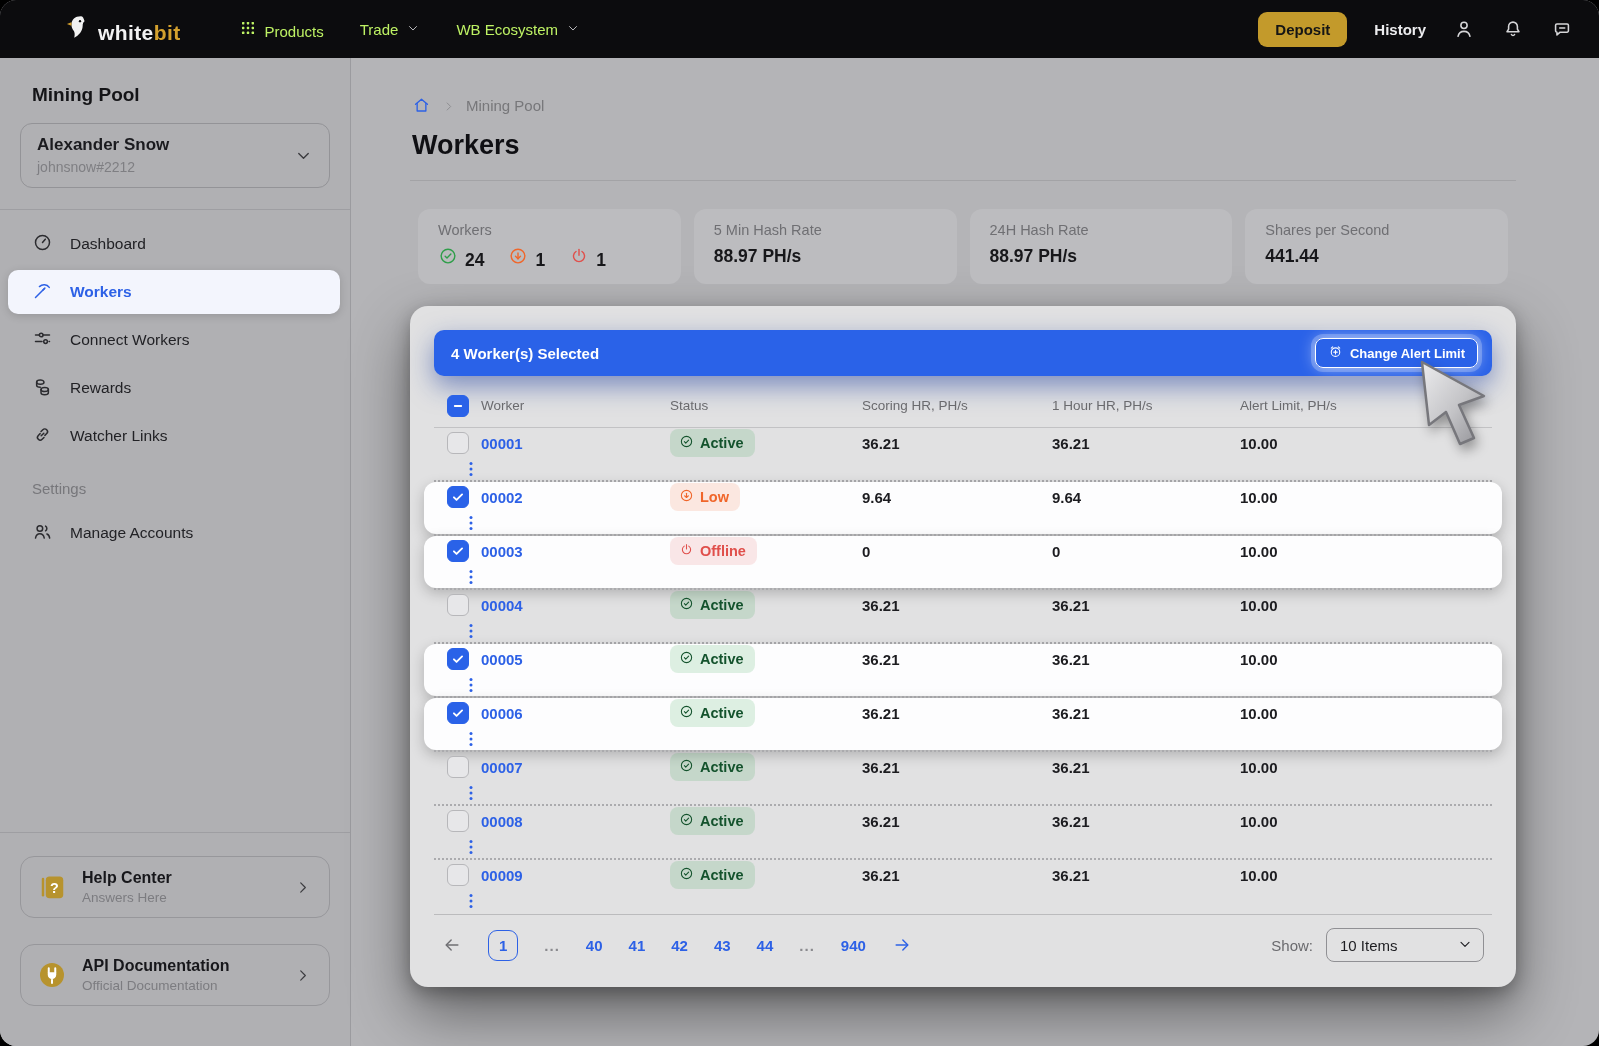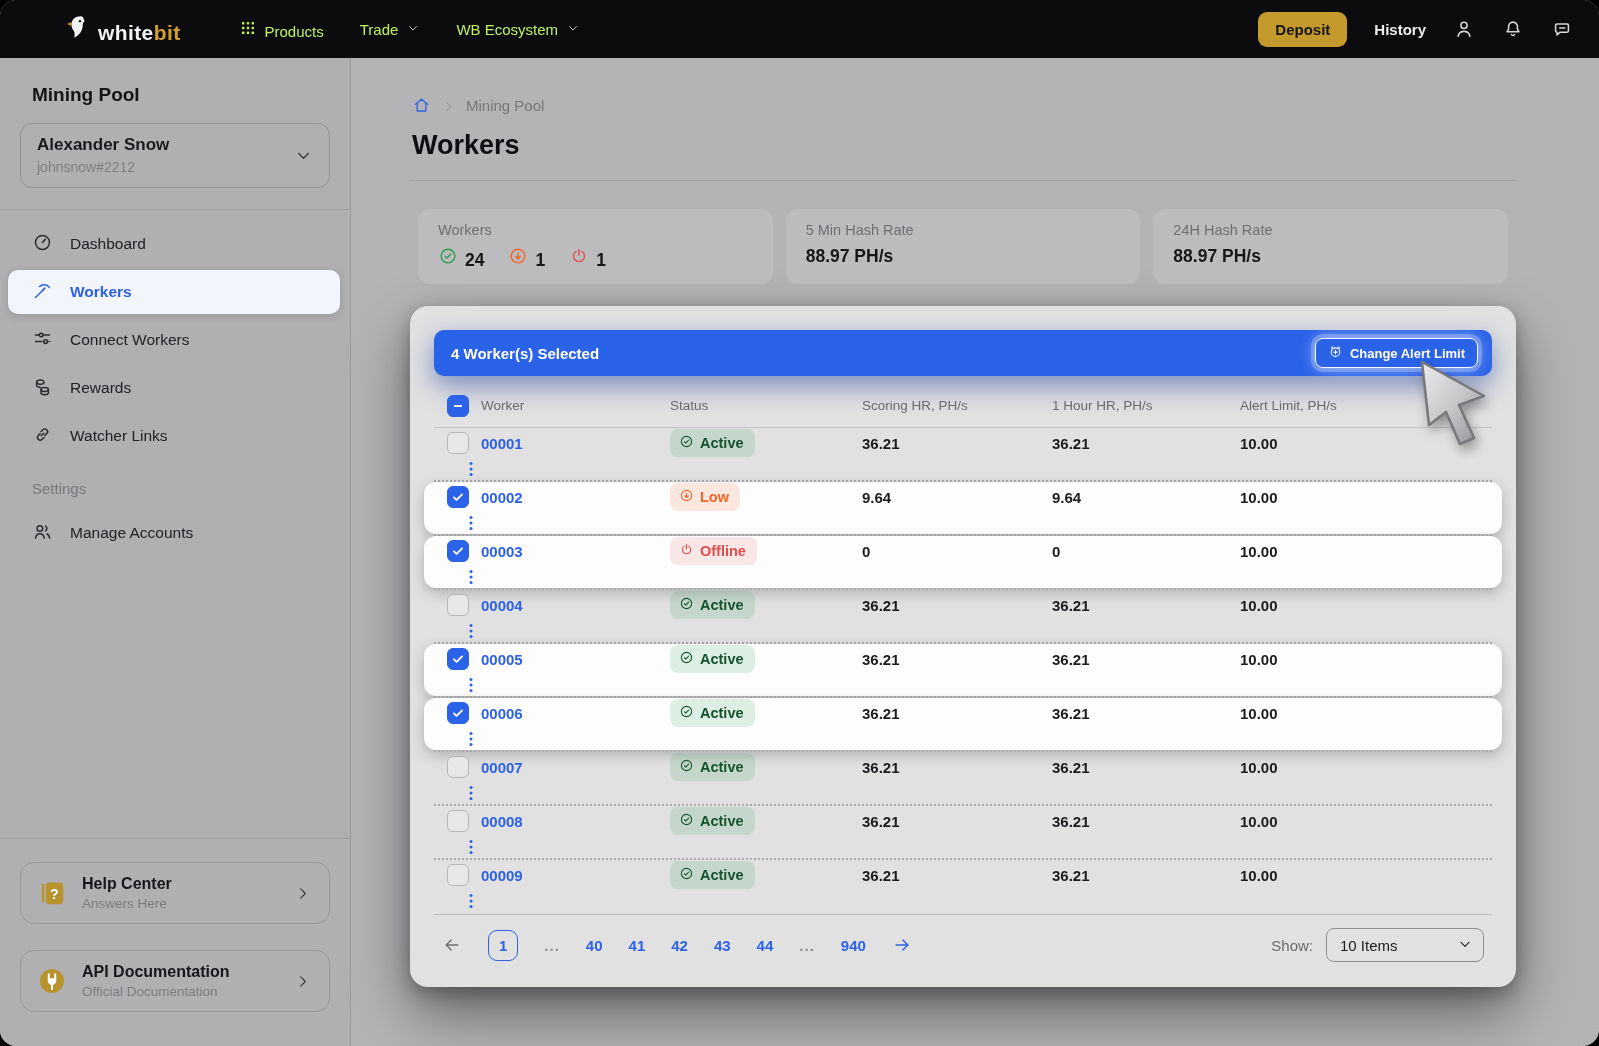--- a/index.html
+++ b/index.html
@@ -36,21 +36,21 @@
   .sb-divider { height:1px; background:#9e9ea2; margin-top:21px; }
   .sb-menu { margin-top:10px; }
   .sb-item { display:flex; align-items:center; gap:17px; height:48px; padding-left:32px; font-size:15.5px; color:#222226; cursor:pointer; }
   .sb-item svg { width:21px; height:21px; color:#2b2b2f; flex-shrink:0; }
   .sb-item.active { background:#f3f5fd; border-radius:10px; margin:2px 10px 2px 8px; padding-left:24px; height:44px; color:#2d61e6; font-weight:600; box-shadow:0 2px 8px rgba(0,0,0,.15); }
   .sb-item.active svg { color:#2d61e6; }
   .sb-section { font-size:15px; color:#77777b; margin:20px 0 2px 32px; }
   .sb-bottom { margin-top:auto; padding:0 20px 24px; }
   .sb-bottom-divider { height:1px; background:#9e9ea2; margin:0 -20px 23px; }
   .info-card { border:1px solid #97979b; border-radius:14px; padding:12px 18px 12px 16px; display:flex; align-items:center; gap:15px; margin-bottom:26px; cursor:pointer; }
-  .info-card:last-child { margin-bottom:10px; }
+  .info-card:last-child { margin-bottom:16px; }
   .info-icon { width:30px; height:30px; color:#b7932e; flex-shrink:0; }
   .info-icon svg { width:100%; height:100%; }
   .info-title { font-size:16px; font-weight:700; color:#17171b; margin-bottom:3px; }
   .info-sub { font-size:13.5px; color:#7c7c80; }
   .info-chev { margin-left:auto; width:17px; height:17px; color:#3c3c40; }
   .info-chev svg { width:100%; height:100%; }
 
   
   main { flex:1; padding:38px 83px 0 59px; }
   .breadcrumb { display:flex; align-items:center; gap:11px; font-size:15px; color:#77777a; margin-left:2px; }
@@ -323,20 +323,24 @@
             </div>
           </div>
           <div class="stat">
             <div class="stat-label">5 Min Hash Rate</div>
             <div class="stat-value">88.97 PH/s</div>
           </div>
           <div class="stat">
             <div class="stat-label">24H Hash Rate</div>
             <div class="stat-value">88.97 PH/s</div>
           </div>
+          <div class="stat">
+            <div class="stat-label">Shares per Second</div>
+            <div class="stat-value">441.44</div>
+          </div>
         </div>
 
       <section class="table-card">
         <div class="sel-bar">
           <span class="sel-text">4 Worker(s) Selected</span>
           <button class="alert-btn">
             <span id="alarm-ic"><svg viewBox="0 0 24 24" fill="none" stroke="currentColor" stroke-width="1.7" stroke-linecap="round" stroke-linejoin="round">
                   <circle cx="12" cy="13" r="6.8"></circle>
                   <path d="M12 10.2v5.6M9.2 13h5.6"></path>
                   <path d="M5.2 6.6l2.3-2M18.8 6.6l-2.3-2"></path>

